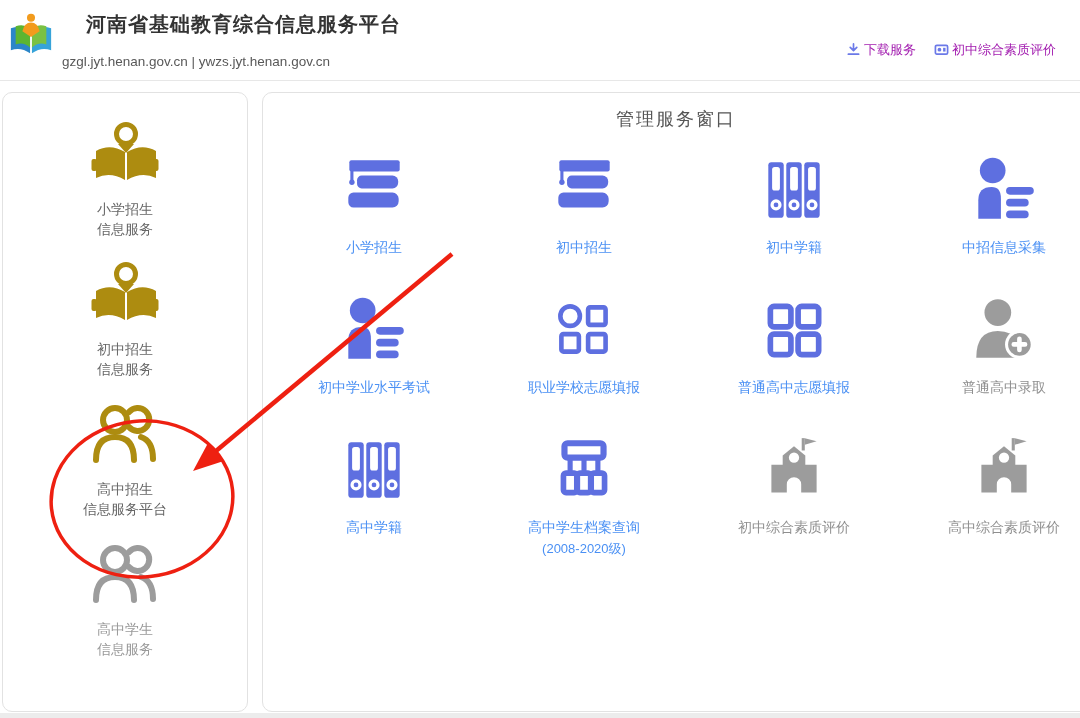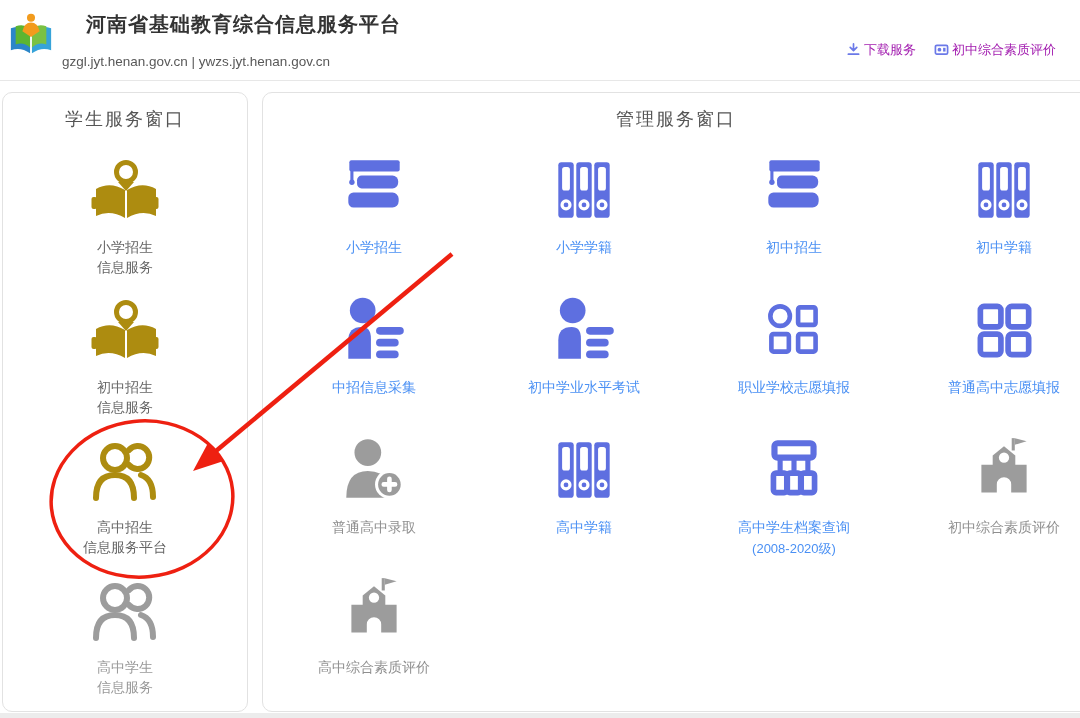--- a/index.html
+++ b/index.html
@@ -184,21 +184,20 @@
     <div class="h-links">
       <span class="h-link"><svg class="lnk-ico">
             <use href="#sym-download"></use>
           </svg><span>下载服务</span></span><span class="h-link"><svg class="lnk-ico">
             <use href="#sym-video"></use>
           </svg><span>初中综合素质评价</span></span>
     </div>
   </div>
 
   <div class="card sidebar">
-    <div class="card-title">学生服务窗口</div>
     <div class="s-col">
 
       <div class="s-item">
         <svg class="s-icon">
             <use href="#sym-reader"></use>
           </svg>
         <div class="s-label">
           <div>小学招生</div>
           <div>信息服务</div>
         </div>
@@ -239,26 +238,20 @@
 
   <div class="card main">
     <div class="card-title">管理服务窗口</div>
     <div class="m-grid">
 
       <div class="tile">
         <svg class="t-icon">
             <use href="#sym-books-gradcap"></use>
           </svg>
         <div class="t-label">小学招生</div>
-      </div>
-      <div class="tile">
-        <svg class="t-icon">
-            <use href="#sym-binders"></use>
-          </svg>
-        <div class="t-label">小学学籍</div>
       </div>
       <div class="tile">
         <svg class="t-icon">
             <use href="#sym-books-gradcap"></use>
           </svg>
         <div class="t-label">初中招生</div>
       </div>
       <div class="tile">
         <svg class="t-icon">
             <use href="#sym-binders"></use>

